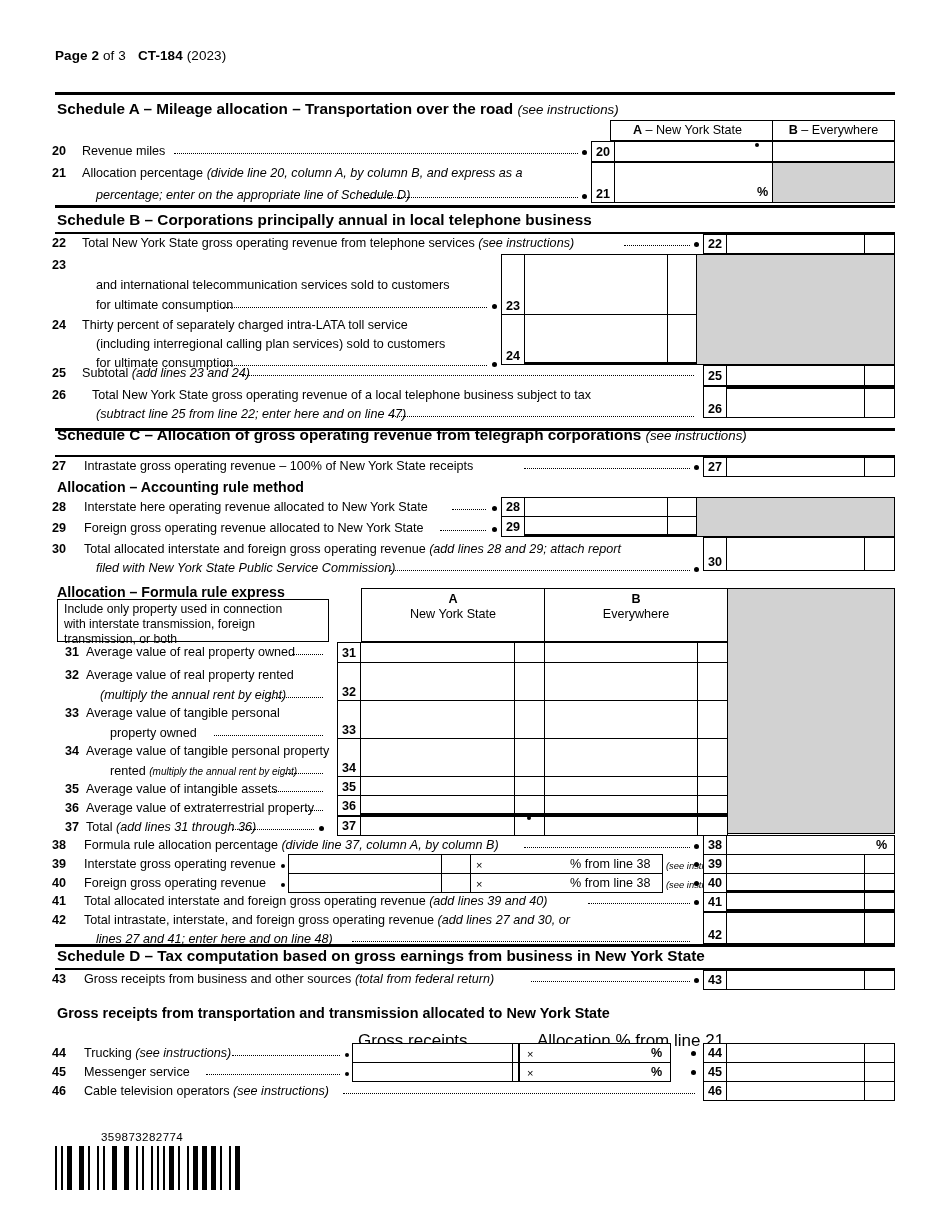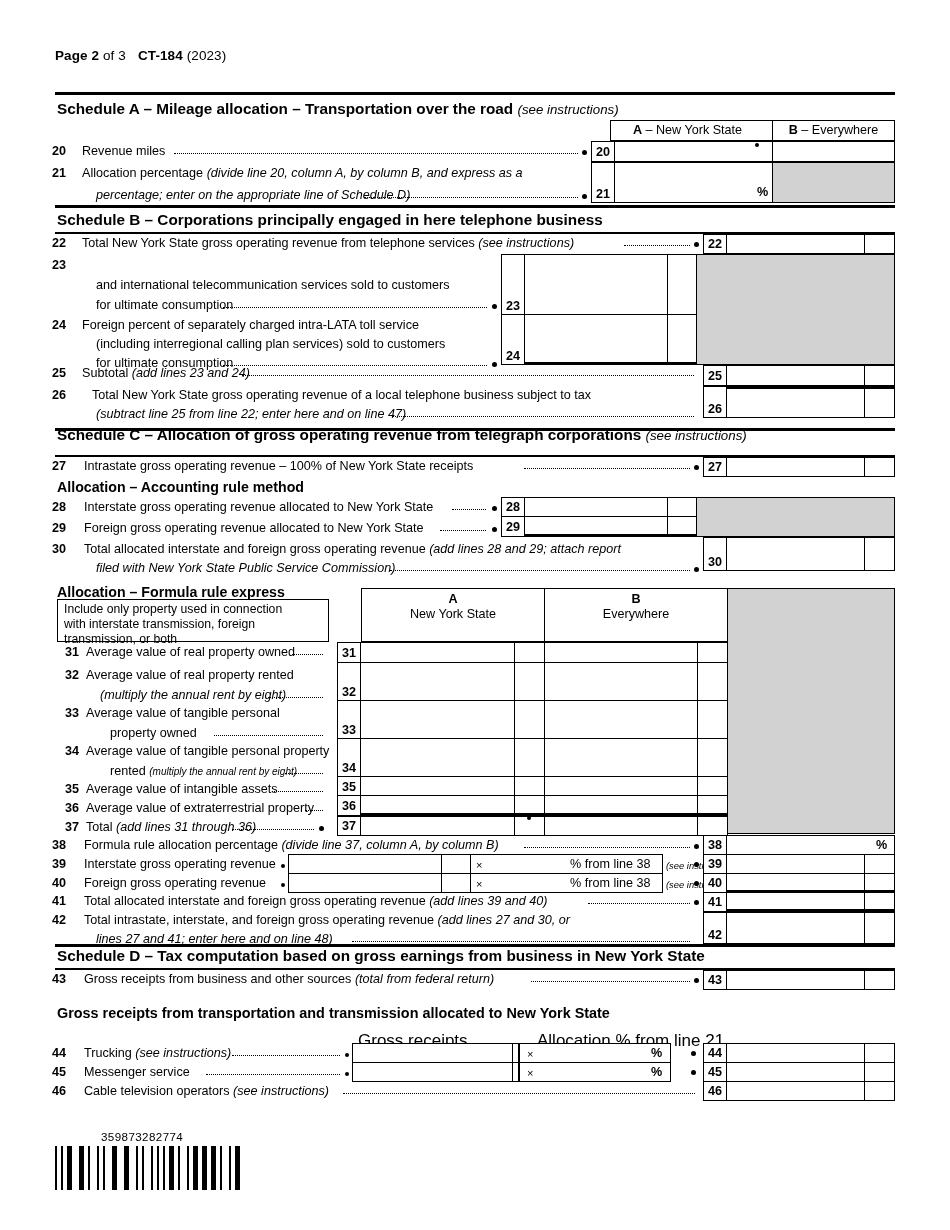--- a/index.html
+++ b/index.html
@@ -137,21 +137,21 @@
   <div class="bullet" style="left:582px; top:194px;"></div>
   <div class="numcell" style="left:591px; top:162px; width:24px; height:41px;">
       <span>21</span>
     </div>
   <div class="bx" style="left:614px; top:162px; width:159px; height:41px;"></div>
   <div class="pct" style="left:757px; top:185px;">%</div>
   <div class="shade" style="left:772px; top:162px; width:123px; height:41px;"></div>
 
   <div class="rule-thick" style="top:205px;"></div>
   <div class="schtitle" style="top:211px;">
-    <span>Schedule B</span><span> – </span><span>Corporations principally engaged in here telephone business</span>
+    <span>Schedule B</span><span> – </span><span>Corporations principally annual in local telephone business</span>
   </div>
   <div class="rule-med" style="left:55px; top:232px; width:840px; height:2px;"></div>
 
   <div class="lnum" style="left:44px; top:236px; width:22px;">22</div>
   <div class="ltext" style="left:82px; top:236px;"><span>Total New York State gross operating revenue from telephone services </span><i>(see instructions)</i></div>
   <div class="leader" style="left:624px; top:245px; width:66px;"></div>
   <div class="bullet" style="left:694px; top:242px;"></div>
   <div class="numcell mid" style="left:703px; top:234px; width:24px; height:20px;">
       <span>22</span>
     </div>
@@ -163,21 +163,21 @@
   <div class="ltext" style="left:96px; top:298px;">for ultimate consumption</div>
   <div class="leader" style="left:223px; top:307px; width:264px;"></div>
   <div class="bullet" style="left:492px; top:304px;"></div>
   <div class="numcell" style="left:501px; top:254px; width:24px; height:61px;">
       <span>23</span>
     </div>
   <div class="bx" style="left:524px; top:254px; width:173px; height:61px;"></div>
   <div class="vline" style="left:667px; top:254px; height:61px;"></div>
 
   <div class="lnum" style="left:44px; top:318px; width:22px;">24</div>
-  <div class="ltext" style="left:82px; top:318px;">Foreign percent of separately charged intra-LATA toll service</div>
+  <div class="ltext" style="left:82px; top:318px;">Thirty percent of separately charged intra-LATA toll service</div>
   <div class="ltext" style="left:96px; top:337px;">(including interregional calling plan services) sold to customers</div>
   <div class="ltext" style="left:96px; top:356px;">for ultimate consumption</div>
   <div class="leader" style="left:223px; top:365px; width:264px;"></div>
   <div class="bullet" style="left:492px; top:362px;"></div>
   <div class="numcell thickb" style="left:501px; top:314px; width:24px; height:51px;">
       <span>24</span>
     </div>
   <div class="bx thickb" style="left:524px; top:314px; width:173px; height:51px;"></div>
   <div class="vline" style="left:667px; top:314px; height:50px;"></div>
 
@@ -215,21 +215,21 @@
   <div class="bullet" style="left:694px; top:465px;"></div>
   <div class="numcell mid" style="left:703px; top:457px; width:24px; height:20px;">
       <span>27</span>
     </div>
   <div class="bx" style="left:726px; top:457px; width:169px; height:20px;"></div>
   <div class="vline" style="left:864px; top:457px; height:20px;"></div>
 
   <div class="subhead" style="top:479px;">Allocation – Accounting rule method</div>
 
   <div class="lnum" style="left:44px; top:500px; width:22px;">28</div>
-  <div class="ltext" style="left:84px; top:500px;">Interstate gross operating revenue allocated to New York State</div>
+  <div class="ltext" style="left:84px; top:500px;">Interstate here operating revenue allocated to New York State</div>
   <div class="leader" style="left:452px; top:509px; width:34px;"></div>
   <div class="bullet" style="left:492px; top:506px;"></div>
   <div class="numcell mid" style="left:501px; top:497px; width:24px; height:20px;">
       <span>28</span>
     </div>
   <div class="bx" style="left:524px; top:497px; width:173px; height:20px;"></div>
   <div class="vline" style="left:667px; top:497px; height:20px;"></div>
 
   <div class="lnum" style="left:44px; top:521px; width:22px;">29</div>
   <div class="ltext" style="left:84px; top:521px;">Foreign gross operating revenue allocated to New York State</div>

